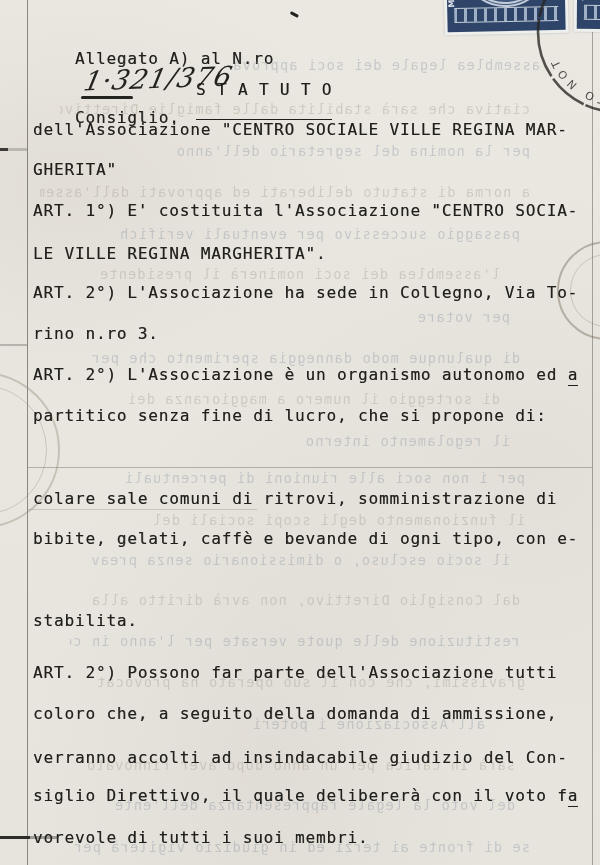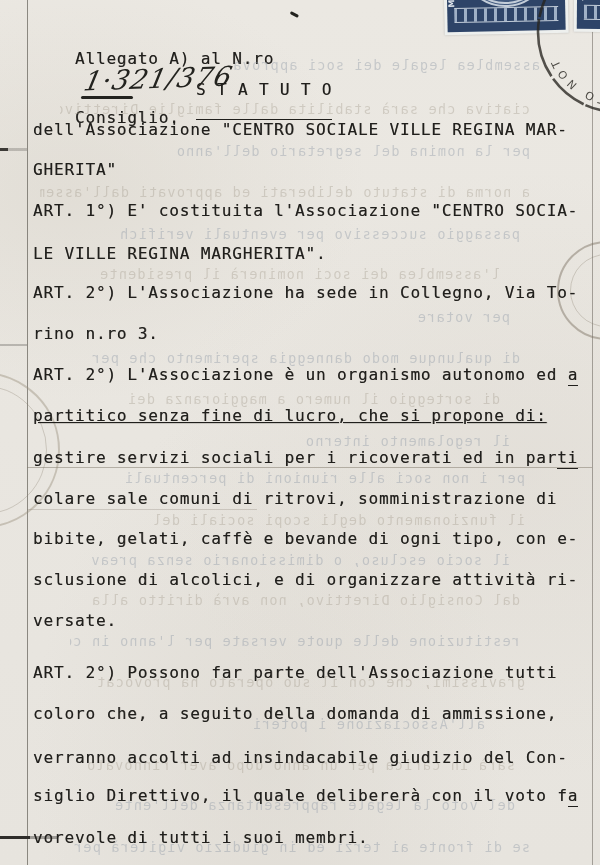--- a/index.html
+++ b/index.html
@@ -148,24 +148,22 @@
     <div class="bleed warm" style="top: 757px; left: 75px; width: 440px;">sarà in carica per un anno dopo aver rinnovato</div>
     <div class="bleed" style="top: 797px; left: 85px; width: 430px;">del voto la legale rappresentanza dell'ente</div>
     <div class="bleed" style="top: 839px; left: 70px; width: 460px;">se di fronte ai terzi ed in giudizio vigilerà per</div>
     <div class="typed" style="top: 120px;">dell'Associazione "CENTRO SOCIALE VILLE REGINA MAR-</div>
     <div class="typed" style="top: 160px;">GHERITA"</div>
     <div class="typed" style="top: 201px;">ART. 1°) E' costituita l'Associazione "CENTRO SOCIA-</div>
     <div class="typed" style="top: 244px;">LE VILLE REGINA MARGHERITA".</div>
     <div class="typed" style="top: 283px;">ART. 2°) L'Associazione ha sede in Collegno, Via To-</div>
     <div class="typed" style="top: 324px;">rino n.ro 3.</div>
     <div class="typed" style="top: 365px;"><span>ART. 2°) L'Associazione è un organismo autonomo ed </span><span class="u-tail">a</span></div>
-    <div class="typed" style="top: 406px; text-decoration: underline;">partitico senza fine di lucro, che si propone di:</div>
-    <div class="typed" style="top: 448px;"><span>gestire servizi sociali per i ricoverati ed in par</span><span class="u-tail">ti</span></div>
+    <div class="typed" style="top: 406px;">partitico senza fine di lucro, che si propone di:</div>
     <div class="typed" style="top: 489px;">colare sale comuni di ritrovi, somministrazione di</div>
     <div class="typed" style="top: 529px; text-align: right;">bibite, gelati, caffè e bevande di ogni tipo, con e-</div>
-    <div class="typed" style="top: 570px;">sclusione di alcolici, e di organizzare attività ri-</div>
-    <div class="typed" style="top: 611px;">versate.</div>
+    <div class="typed" style="top: 611px;">stabilita.</div>
     <div class="typed" style="top: 663px;">ART. 2°) Possono far parte dell'Associazione tutti</div>
     <div class="typed" style="top: 704px;">coloro che, a seguito della domanda di ammissione,</div>
     <div class="typed" style="top: 748px;">verranno accolti ad insindacabile giudizio del Con-</div>
     <div class="typed" style="top: 828px;">vorevole di tutti i suoi membri.</div>
     <div class="typed" style="top: 786px;"><span>siglio Direttivo, il quale delibererà con il voto f</span><span class="u-tail">a</span></div>
   </div>
 
 </body></html>

